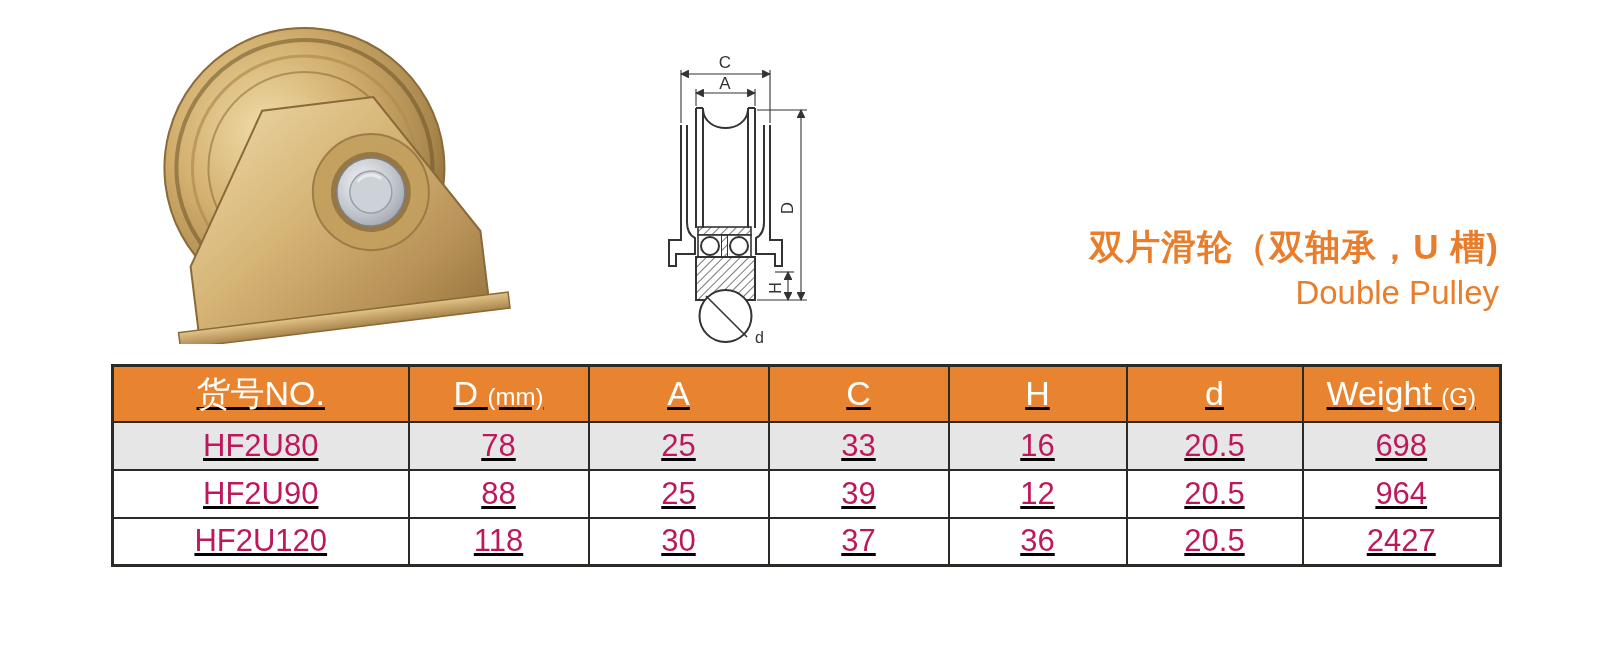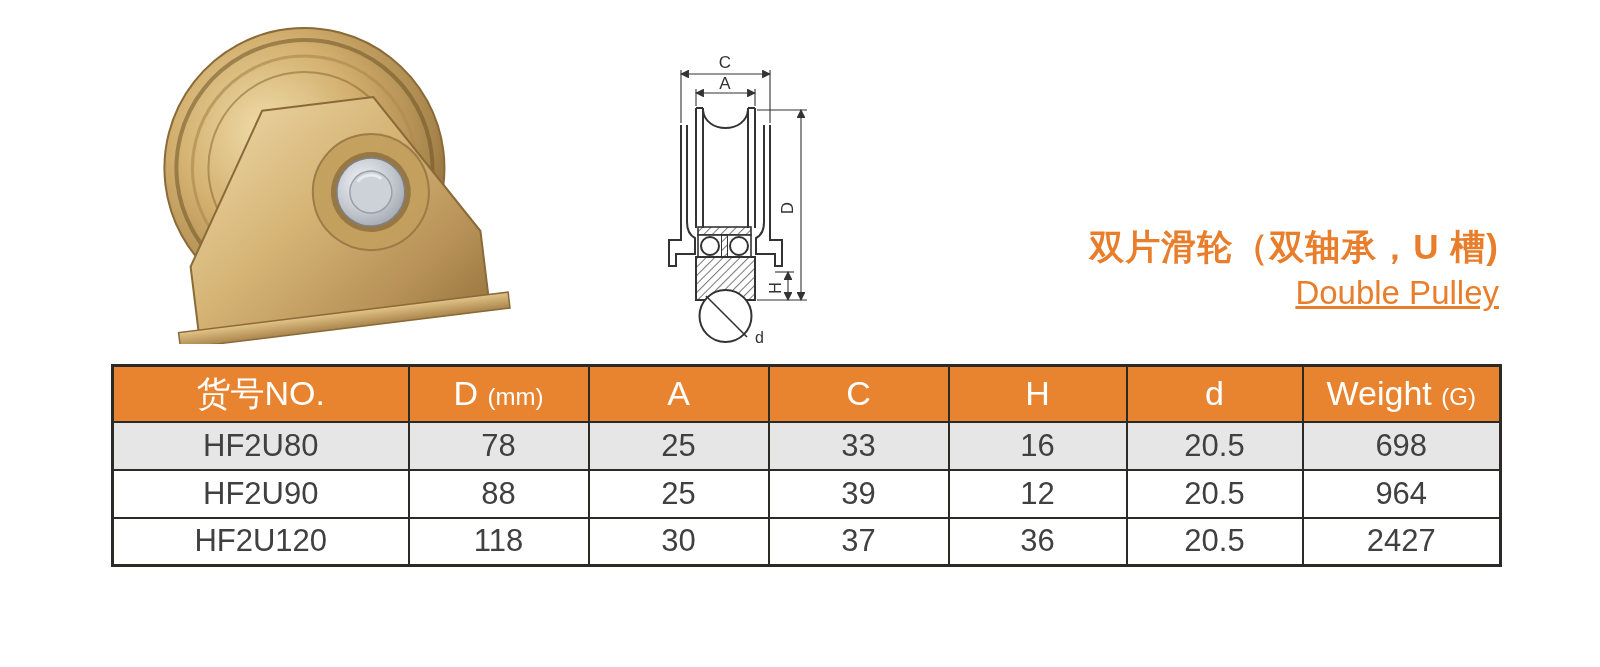--- a/index.html
+++ b/index.html
@@ -9,30 +9,30 @@
 
   
   .photo-wrap { position:absolute; left:122px; top:18px; width:400px; height:326px; }
 
   
   .diagram-wrap { position:absolute; left:643px; top:40px; width:252px; height:312px; }
 
   
   .title-block { position:absolute; right:101px; top:212px; text-align:right; color:#E87E2B;margin-top:12px; }
   .title-zh { font-size:35px; font-weight:bold; line-height:46px; letter-spacing:1px; }
-  .title-en { font-size:33px; font-weight:normal; line-height:46px;text-decoration:underline; }
+  .title-en { font-size:33px; font-weight:normal; line-height:46px; }
 
   
   .spec-table { position:absolute; left:111px; top:364px; width:1388px;
-                border-collapse:collapse; table-layout:fixed; }
+                border-collapse:collapse; table-layout:fixed;text-decoration:underline; }
   .spec-table td { border:2px solid #2b2a26; text-align:center; vertical-align:middle; }
   .spec-table { border:3px solid #2b2a26; }
   .spec-table tr.hdr td { background:#E8842F; color:#ffffff; height:56px; font-size:34px; }
   .spec-table tr.hdr td .sub { font-size:24px; }
-  .spec-table tr.data td { height:48px; font-size:31px; color:#404040; background:#ffffff; }
+  .spec-table tr.data td { height:48px; font-size:31px; color:#be185d; background:#ffffff; }
   .spec-table tr.alt td { background:#E6E6E6; }
 </style>
 </head>
 <body>
 
 <div class="page">
 
   <div class="photo-wrap">
     <svg width="400" height="326" viewBox="0 0 400 326">
       <defs>

